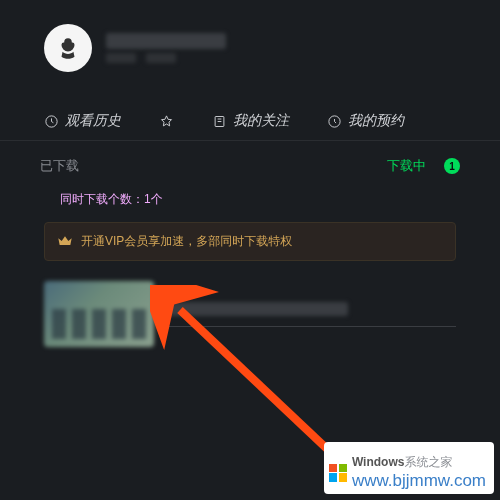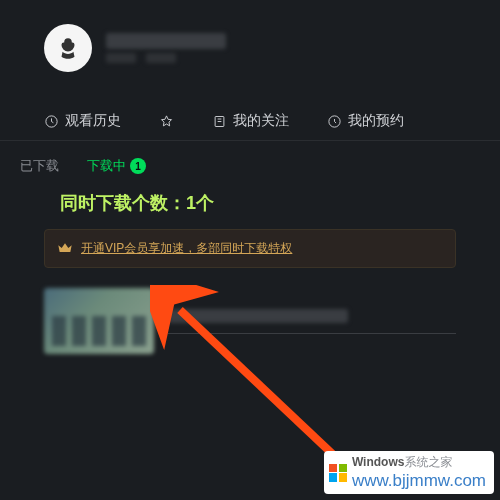--- a/index.html
+++ b/index.html
@@ -56,20 +56,21 @@
       width: 30px;
       height: 10px;
       background: #2f3236;
       border-radius: 2px;
       filter: blur(2px);
     }
     .nav {
       display: flex;
       padding: 10px 30px 0 44px;
       border-bottom: 1px solid #2a2d31;
+      font-style: italic;
     }
     .nav-tab {
       display: flex;
       align-items: center;
       gap: 6px;
       padding: 10px 0;
       margin-right: 38px;
       color: #d0d2d6;
       font-size: 14px;
       cursor: pointer;
@@ -77,64 +78,63 @@
     .nav-tab svg {
       width: 15px;
       height: 15px;
       stroke: #d0d2d6;
       fill: none;
       stroke-width: 1.5;
     }
     .subnav {
       display: flex;
       align-items: center;
-      padding: 16px 20px 10px;
+      padding: 16px 40px 10px;
       gap: 28px;
       font-size: 13px;
+      justify-content: space-between;
     }
     .subnav-item {
       color: #8a8d93;
       cursor: pointer;
     }
     .subnav-item.active {
       color: #00dc5a;
       display: flex;
       align-items: center;
-      gap: 4px;
+      gap: 18px;
     }
     .badge {
       background: #00dc5a;
       color: #0a0c0f;
       font-size: 10px;
       font-weight: 700;
       width: 16px;
       height: 16px;
       border-radius: 50%;
       display: flex;
       align-items: center;
       justify-content: center;
     }
     .dlcount {
       padding: 6px 60px 10px;
-      font-size: 18px;
-      color: #bef264;
-      font-weight: bold;
+      font-size: 12px;
+      color: #f0abfc;
     }
     .vip-banner {
       margin: 4px 44px 14px;
       padding: 10px 12px;
       background: #2a2421;
       border-radius: 4px;
       display: flex;
       align-items: flex-start;
       gap: 8px;
       font-size: 12px;
       color: #d4a657;
       border: 1px solid #3a3226;
-      text-decoration: underline;
     }
     .vip-banner svg {
       width: 16px;
       height: 16px;
       fill: #d4a657;
     }
     .dl-item {
       display: flex;
       padding: 6px 44px;
       gap: 14px;
@@ -185,21 +185,21 @@
       left: 150px;
       top: 285px;
       pointer-events: none;
     }
     .watermark {
       position: absolute;
       right: 6px;
       bottom: 6px;
       background: #ffffff;
       border-radius: 4px;
-      padding: 3px 8px 3px 5px;
+      padding: 12px 8px 3px 5px;
       display: flex;
       align-items: center;
       gap: 5px;
       font-size: 12px;
     }
     .wm-logo {
       width: 18px;
       height: 18px;
       display: grid;
       grid-template-columns: 1fr 1fr;

